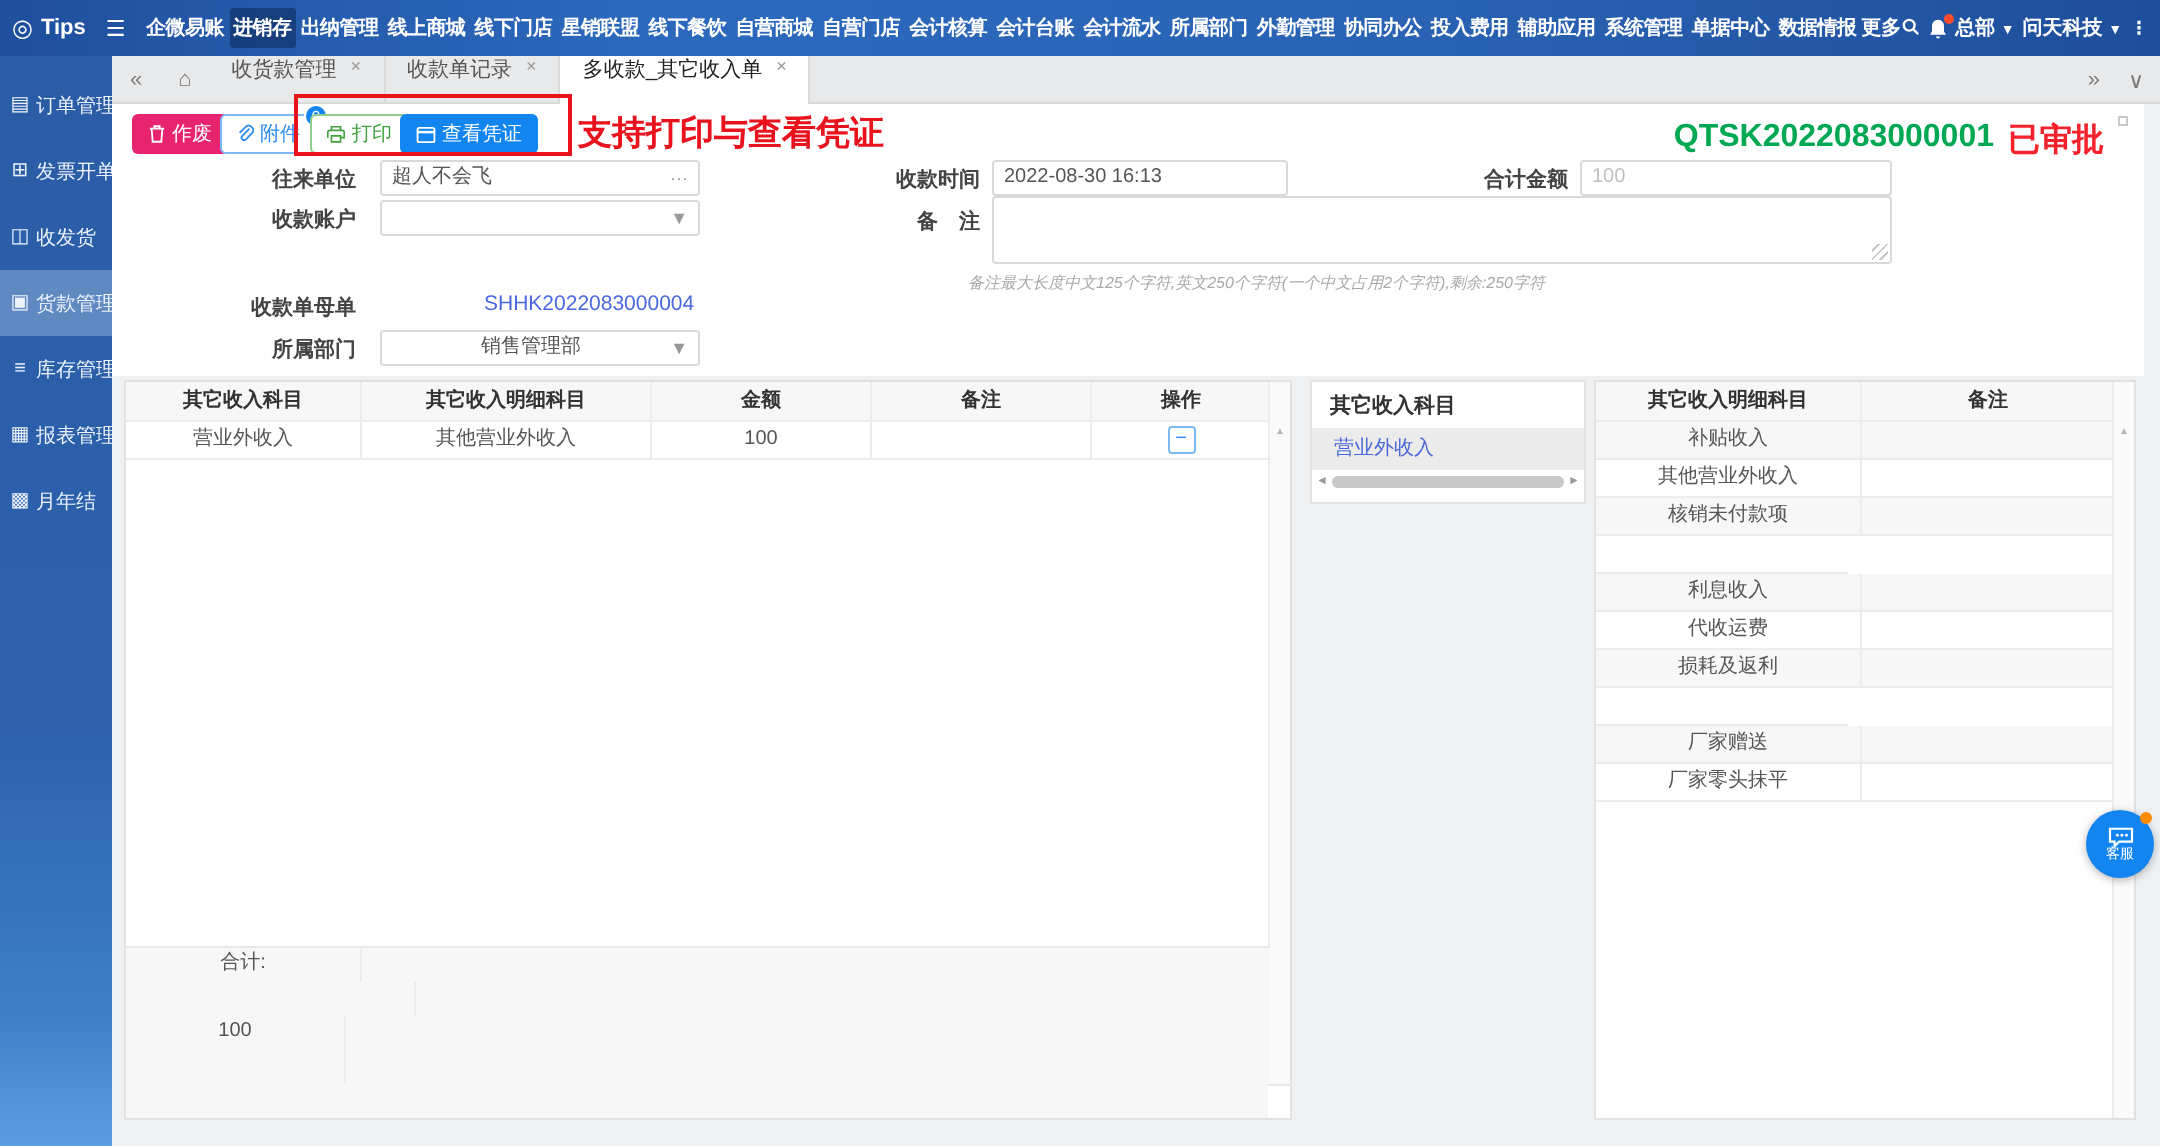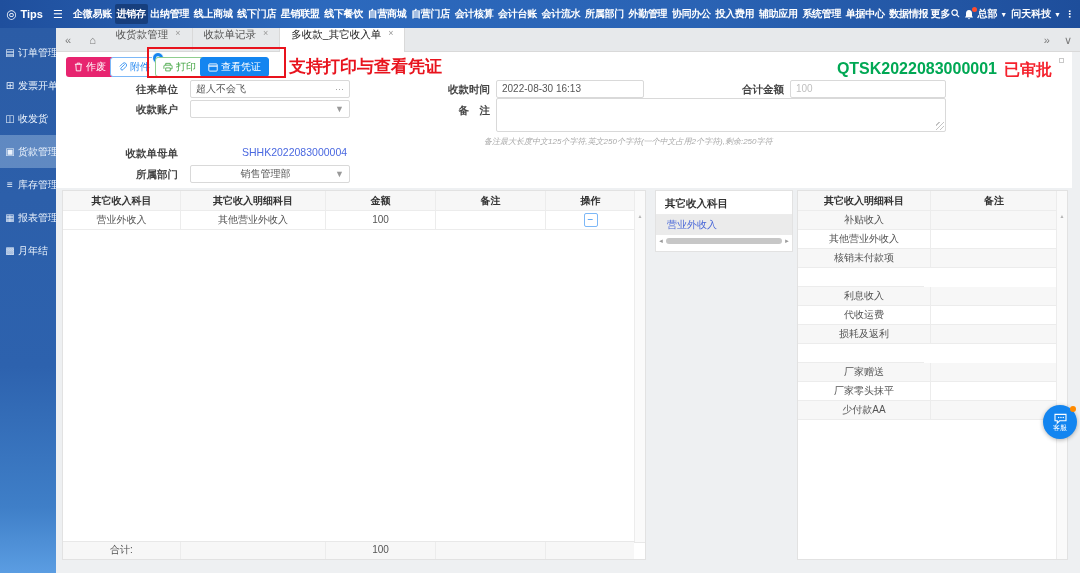--- a/index.html
+++ b/index.html
@@ -289,21 +289,21 @@
     <div class="trow">
       <div class="td" style="width:118px;">营业外收入</div>
       <div class="td" style="width:145px;">其他营业外收入</div>
       <div class="td" style="width:110px;">100</div>
       <div class="td" style="width:110px;"></div>
       <div class="td" style="width:89px; border-right:none;"><span class="minusbtn">−</span></div>
     </div>
     <div class="vscroll">
         <span class="arr">▲</span>
       </div>
-    <div class="tfoot" style="width:572px;">
+    <div class="tfoot" style="width:572px;flex-direction:column;">
       <div class="td" style="width:118px;">合计:</div>
       <div class="td" style="width:145px;"></div>
       <div class="td" style="width:110px;">100</div>
       <div class="td" style="width:110px;"></div>
       <div class="td" style="width:89px; border-right:none;"></div>
     </div>
     <div class="corner"></div>
   </div>
 
   <div class="panel" style="left:599px; top:162px; width:138px; height:62px;">
@@ -350,24 +350,20 @@
       </div>
     <div class="trow rrow">
         <div class="td" style="width:126px; border-right:none;"></div>
       </div>
     <div class="trow rrow">
         <div class="td" style="width:133px;">厂家赠送</div>
         <div class="td" style="width:126px; border-right:none;"></div>
       </div>
     <div class="trow rrow">
         <div class="td" style="width:133px;">厂家零头抹平</div>
-        <div class="td" style="width:126px; border-right:none;"></div>
-      </div>
-    <div class="trow rrow">
-        <div class="td" style="width:133px;">少付款AA</div>
         <div class="td" style="width:126px; border-right:none;"></div>
       </div>
     <div class="vscroll">
         <span class="arr">▲</span>
       </div>
   </div>
 
   <div class="service">
     <svg width="13" height="11" viewBox="0 0 14 12">
         <path d="M1 1.5 h12 v7 h-7 l-2.5 2.5 v-2.5 h-2.5 Z" fill="none" stroke="#fff" stroke-width="1.2"></path>

